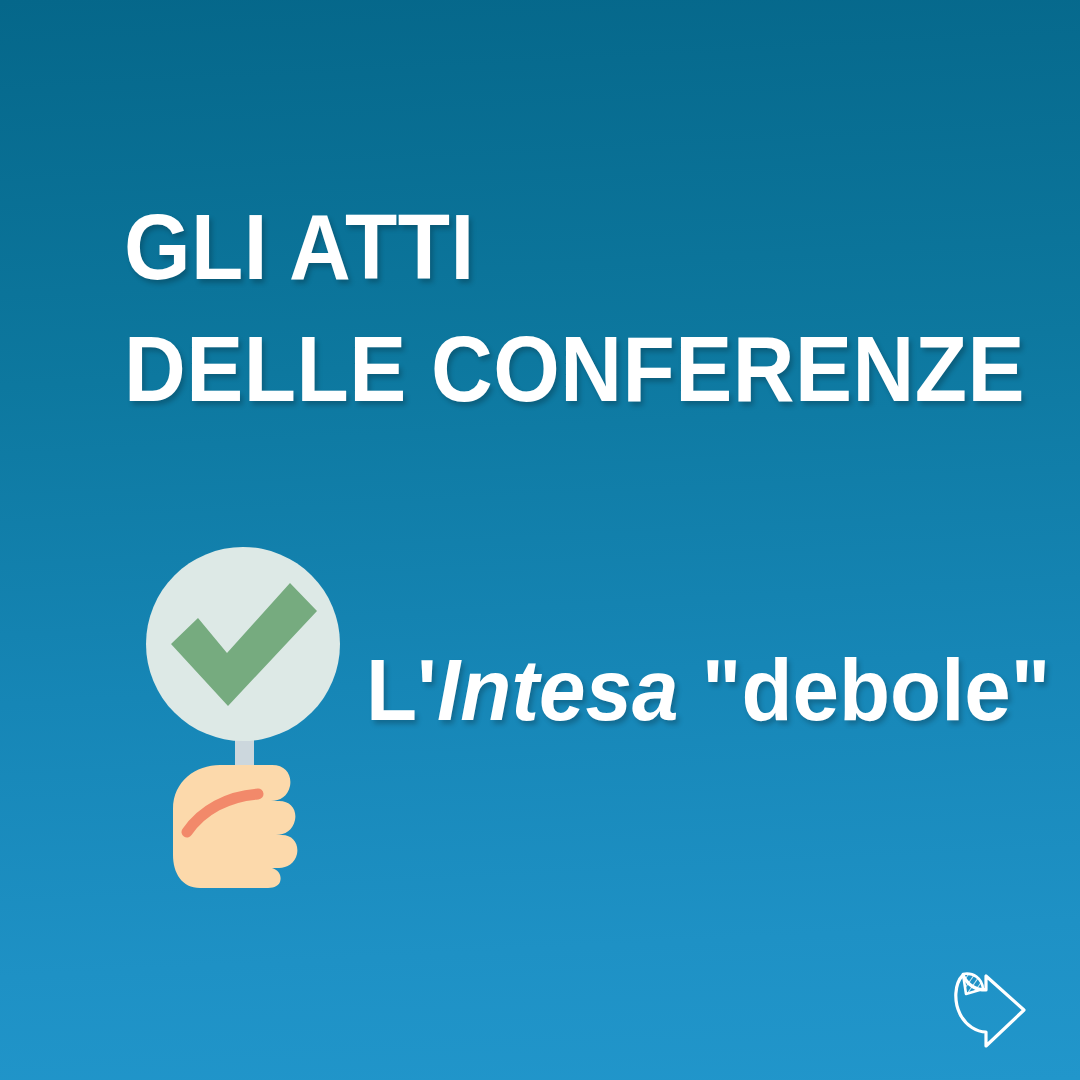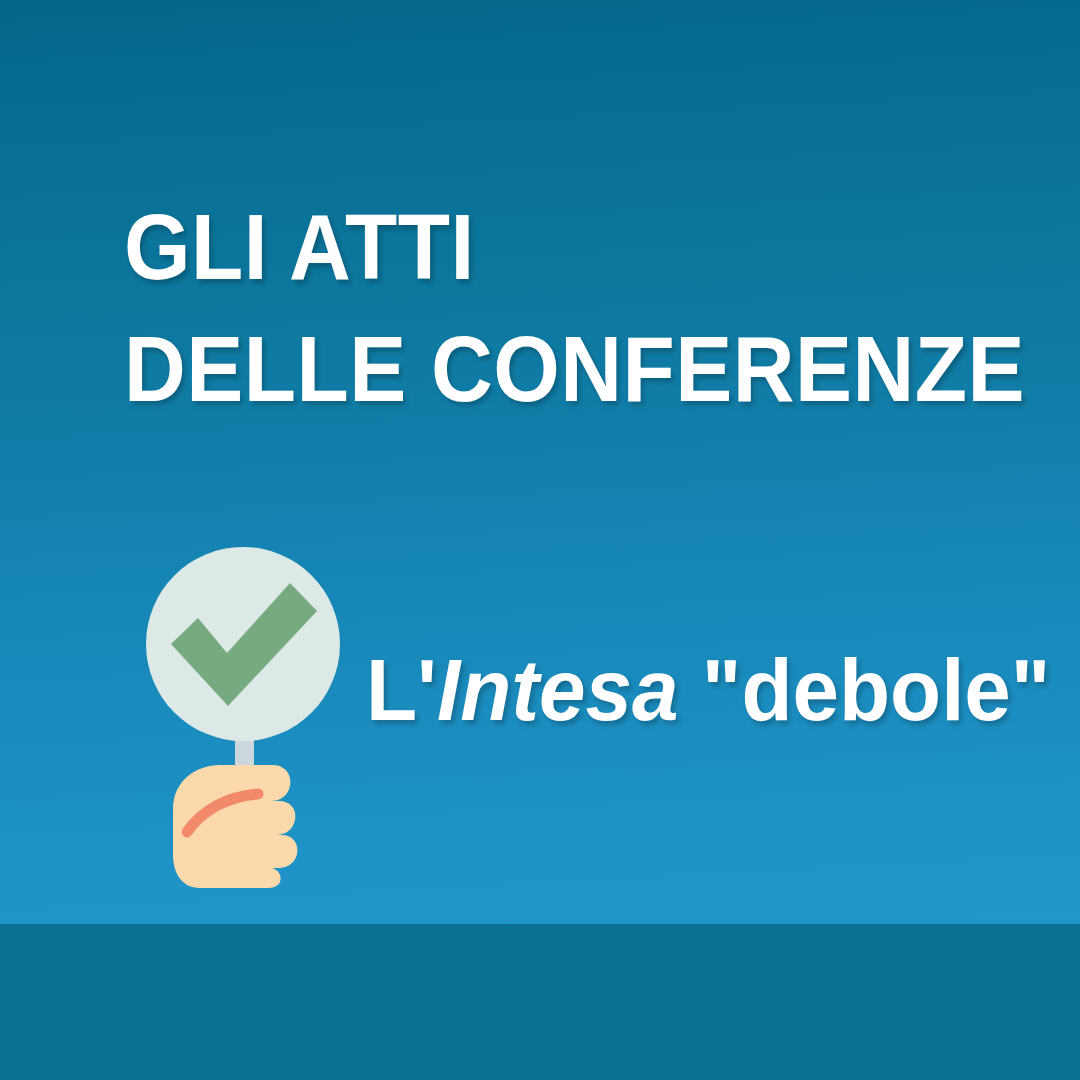--- a/index.html
+++ b/index.html
@@ -3,21 +3,21 @@
 <meta charset="utf-8">
 <style>
   html, body {
     margin: 0;
     padding: 0;
     background: #0a7192;
   }
   #card {
     position: relative;
     width: 1080px;
-    height: 924px;
+    height: 1080px;
     overflow: hidden;
     background: linear-gradient(180deg,
                 #06688a 0%,
                 #0a7characters 0%);
     font-family: "Liberation Sans", sans-serif;
   }
   
   #card {
     background: linear-gradient(177deg,
                 #05678a 0%,

